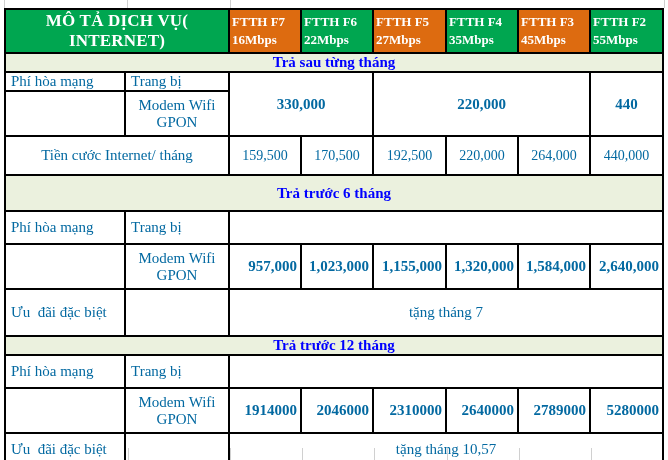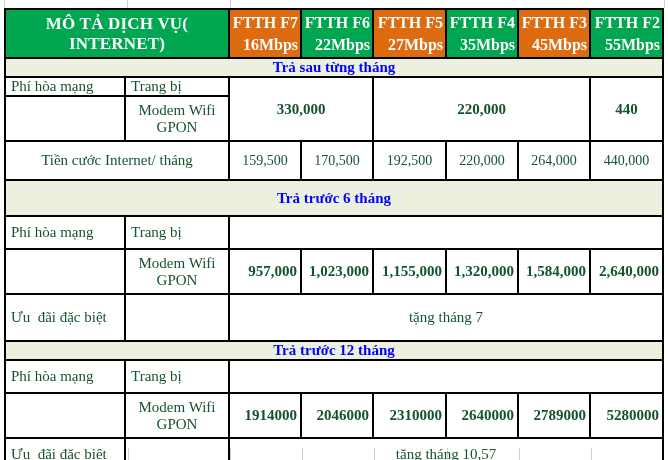--- a/index.html
+++ b/index.html
@@ -14,38 +14,38 @@
   table.pricing {
     position:absolute; left:4px; top:8px;
     width:658px; height:440px;
     border-collapse:collapse; table-layout:fixed;
   }
   td, th {
     border:2px solid #000;
     padding:0 2px;
     vertical-align:middle;
     font-size:15px; font-weight:normal;
-    color:#14532d;
+    color:#0369a1;
     overflow:hidden;
   }
   tr.r-head   { height:44px; }
   tr.r-band   { height:19px; }
   tr.r-equtop { height:19px; }
   tr.r-modem  { height:45px; }
   tr.r-month  { height:39px; }
   tr.r-blank  { height:33px; }
   tr.r-promo  { height:47px; }
   tr.r-promo3 { height:33px; }
 
   th.title-cell {
     font-size:17px; font-weight:bold; text-align:center;
     padding:0 3px; letter-spacing:0.2px;
   }
   th.colhead {
-    font-size:16px; font-weight:bold; text-align:right;
+    font-size:13px; font-weight:bold; text-align:left;
     line-height:1.35; padding:2px;
   }
   th.colhead span { display:block; }
   td.band {
     font-weight:bold; text-align:center; font-size:15px;
     padding:0;
   }
   td.label      { text-align:left; padding-left:5px; }
   td.label-pre  { white-space:pre-wrap; }
   td.center-lab { text-align:center; }

